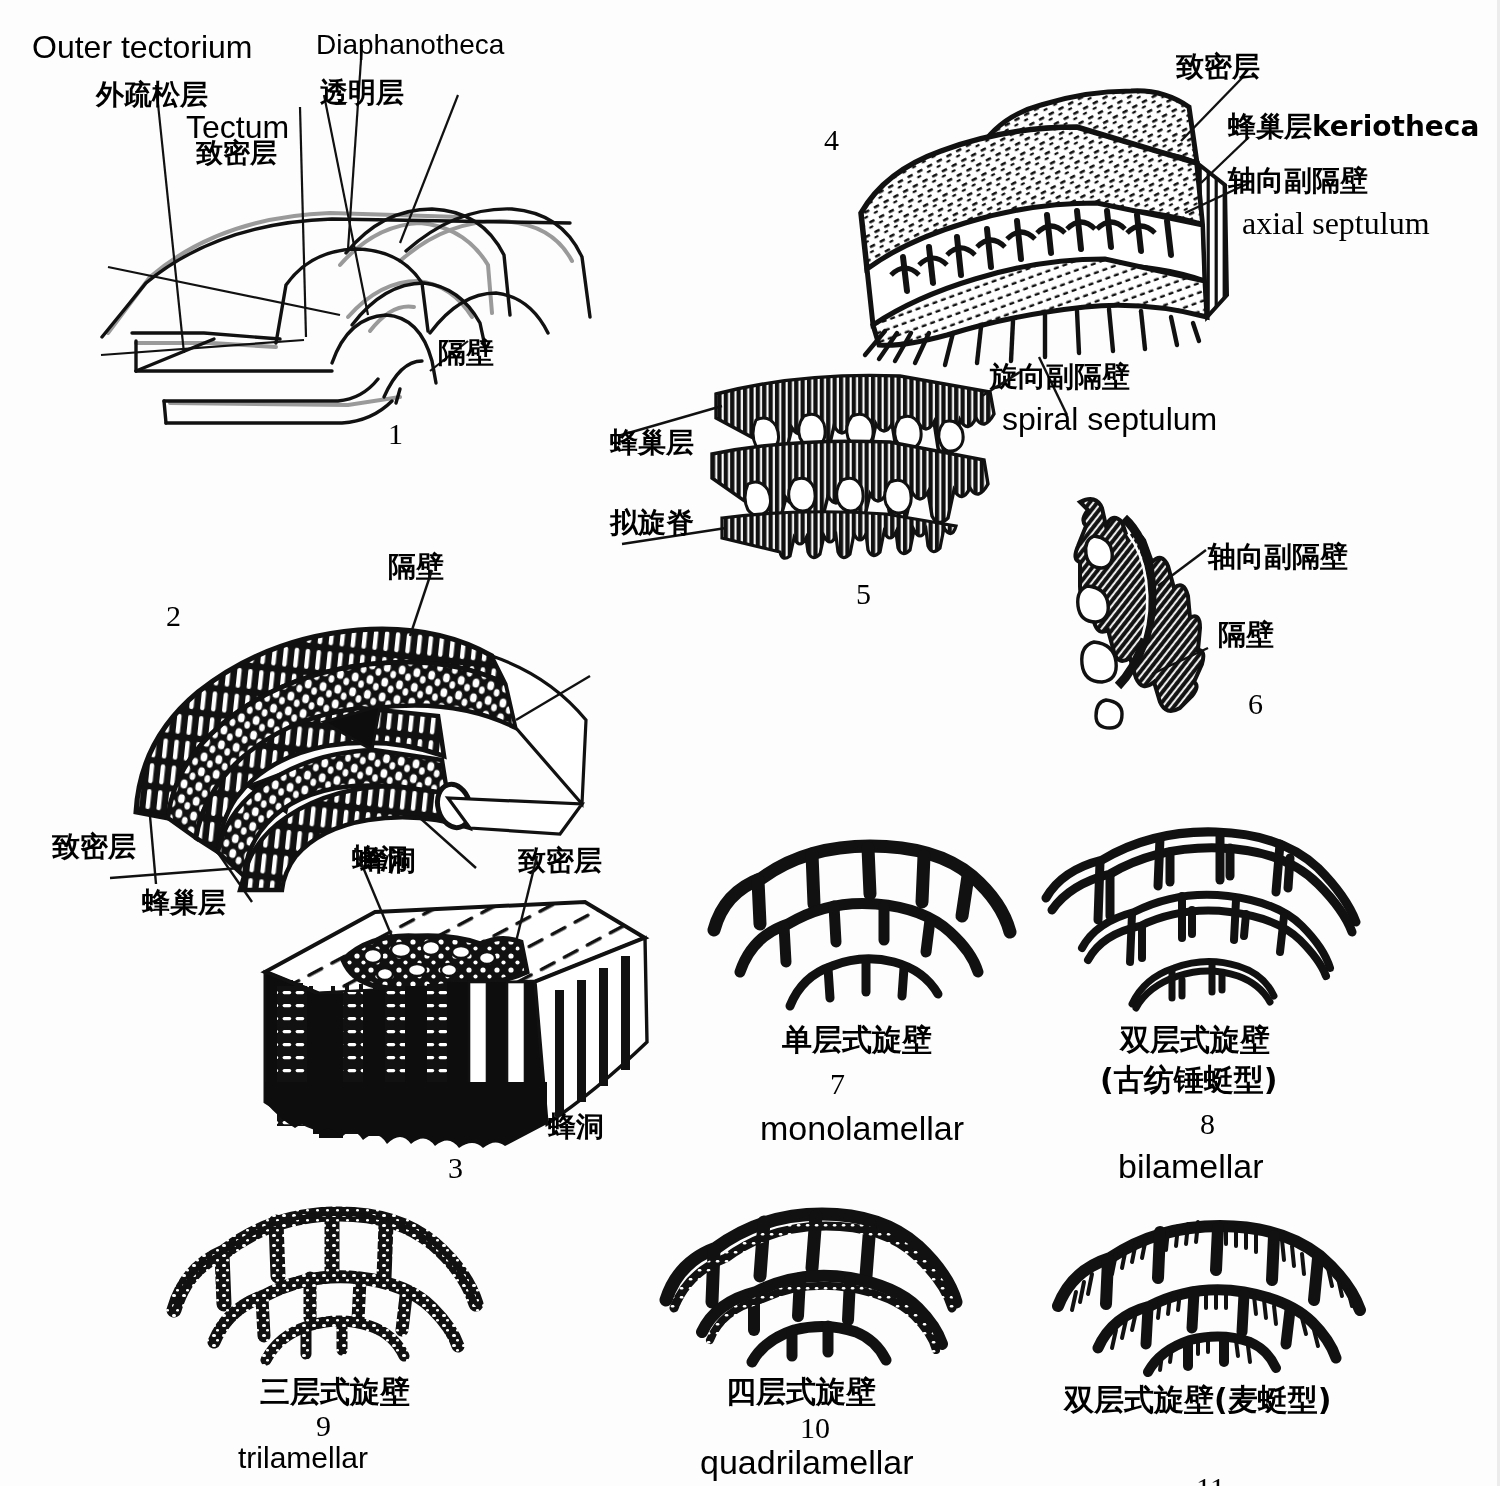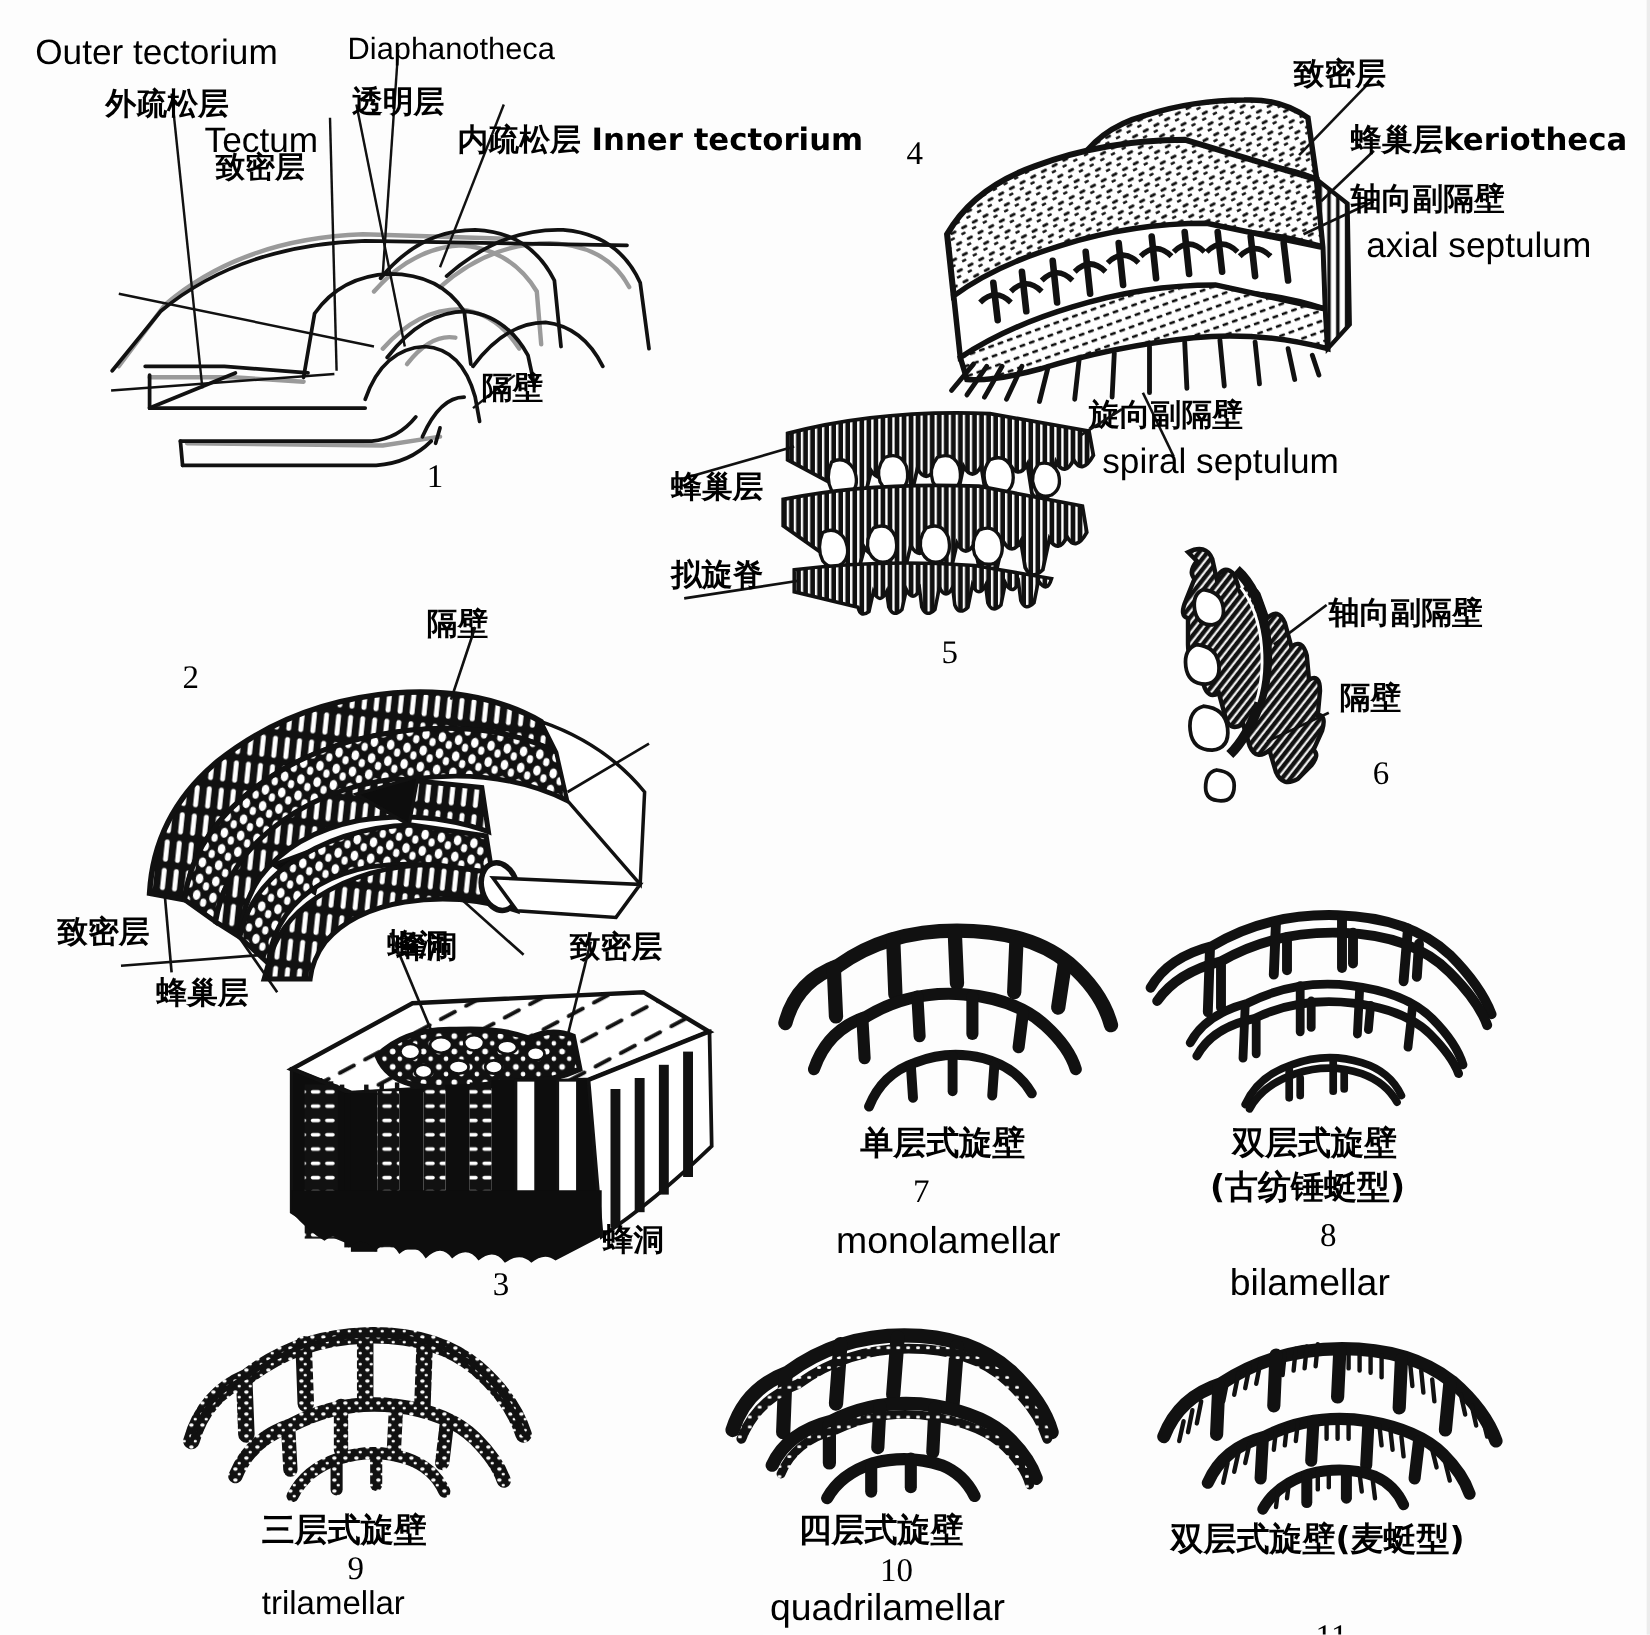--- a/index.html
+++ b/index.html
@@ -66,23 +66,20 @@
       </g>
     </svg>
   </div>
 
   <div class="lbl en" style="left:32px;top:30px;font-size:32px;">Outer tectorium</div>
   <div class="lbl cn" style="left:96px;top:80px;font-size:28px;text-align:center;">外疏松层</div>
   <div class="lbl en" style="left:186px;top:110px;font-size:32px;">Tectum</div>
   <div class="lbl cn" style="left:196px;top:138px;font-size:27px;">致密层</div>
   <div class="lbl en" style="left:316px;top:30px;font-size:28px;">Diaphanotheca</div>
   <div class="lbl cn" style="left:320px;top:78px;font-size:28px;">透明层</div>
-  <div class="lbl cn" style="left:416px;top:112px;font-size:28px;">
-    <span>内疏松层 Inner tectorium</span>
-  </div>
   <div class="lbl cn" style="left:438px;top:338px;font-size:28px;">隔壁</div>
   <div class="lbl num" style="left:388px;top:418px;font-size:30px;">1</div>
 
   <div class="lbl num" style="left:824px;top:124px;font-size:30px;">4</div>
 
   <div class="fig" style="left:845px;top:45px;">
     <svg width="400" height="300" viewBox="0 0 400 300">
       <defs>
         <pattern id="spk" width="11" height="11" patternUnits="userSpaceOnUse" patternTransform="rotate(62)">
           <rect width="11" height="11" fill="#fff"></rect>
@@ -157,21 +154,21 @@
         <path d="M356,138 L404,92"></path>
         <path d="M340,168 L404,138"></path>
         <path d="M194,312 L222,370"></path>
       </g>
     </svg>
   </div>
 
   <div class="lbl cn" style="left:1176px;top:52px;font-size:28px;">致密层</div>
   <div class="lbl cn" style="left:1228px;top:112px;font-size:28px;">蜂巢层keriotheca</div>
   <div class="lbl cn" style="left:1228px;top:166px;font-size:28px;">轴向副隔壁</div>
-  <div class="lbl en" style="left:1242px;top:206px;font-size:32px;">axial septulum</div>
+  <div class="lbl en" style="left:1242px;top:206px;font-size:32px;font-family:Liberation Serif, serif;">axial septulum</div>
   <div class="lbl cn" style="left:990px;top:362px;font-size:28px;">旋向副隔壁</div>
   <div class="lbl en" style="left:1002px;top:402px;font-size:32px;text-align:center;">spiral septulum</div>
 
   <div class="fig" style="left:700px;top:368px;">
     <svg width="330" height="215" viewBox="0 0 330 215">
       <defs>
         <pattern id="hat5" width="6.4" height="10" patternUnits="userSpaceOnUse">
           <rect width="6.4" height="10" fill="#111"></rect>
           <rect x="2.4" y="0" width="2.1" height="10" fill="#fff"></rect>
         </pattern>
@@ -513,21 +510,21 @@
         <path d="M236,104 L232,138"></path>
       </g>
       <g fill="none" stroke="url(#spck9)" stroke-width="11" stroke-linecap="round">
         <path d="M96,168 Q108,144 138,134 Q170,124 200,134 Q224,142 234,164"></path>
         <path d="M136,136 L136,162"></path>
         <path d="M172,130 L172,158"></path>
       </g>
     </svg>
   </div>
 
-  <div class="lbl cn" style="left:238px;top:1376px;font-size:30px;font-family:Liberation Serif, serif;">三层式旋壁</div>
+  <div class="lbl cn" style="left:260px;top:1376px;font-size:30px;font-family:Liberation Serif, serif;">三层式旋壁</div>
   <div class="lbl num" style="left:316px;top:1410px;font-size:30px;">9</div>
   <div class="lbl en" style="left:238px;top:1442px;font-size:30px;">trilamellar</div>
 
   <div class="fig" style="left:660px;top:1204px;">
     <svg width="320" height="165" viewBox="0 0 320 165">
       <defs>
         <pattern id="spck10" width="9" height="9" patternUnits="userSpaceOnUse">
           <rect width="9" height="9" fill="#111"></rect>
           <rect x="1.8" y="2" width="3.6" height="2.6" rx="1.3" fill="#fff"></rect>
         </pattern>

